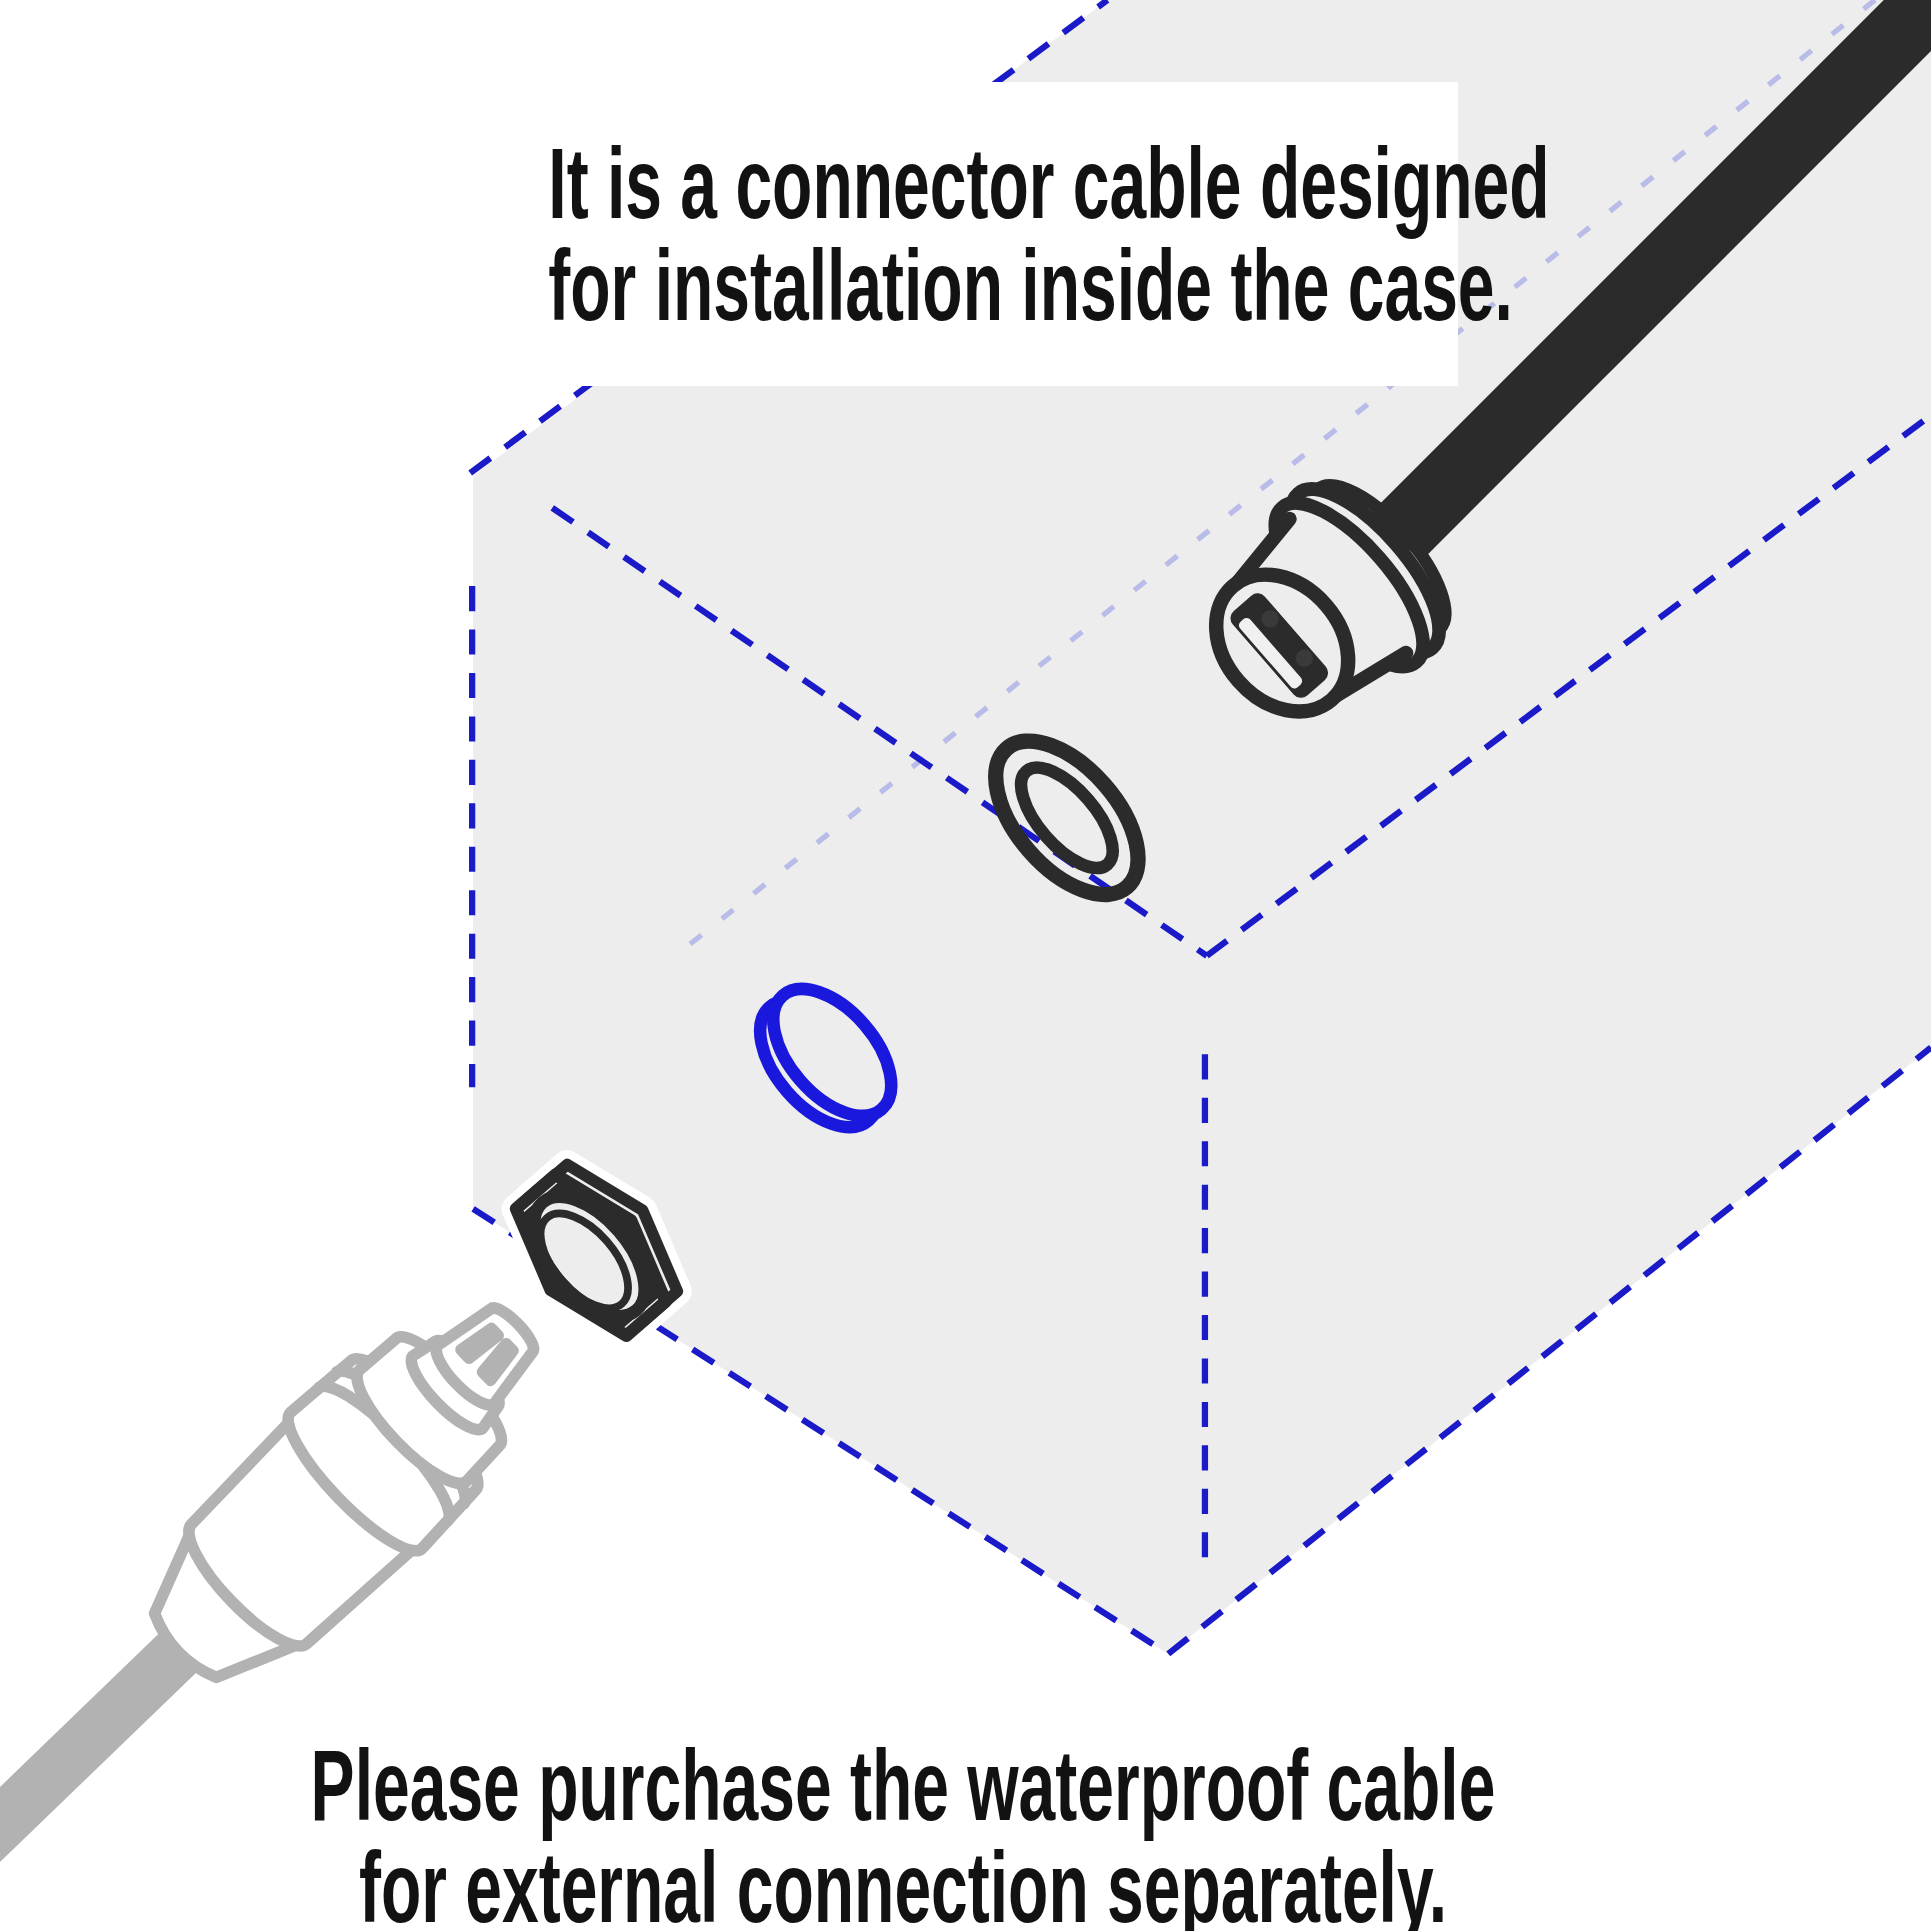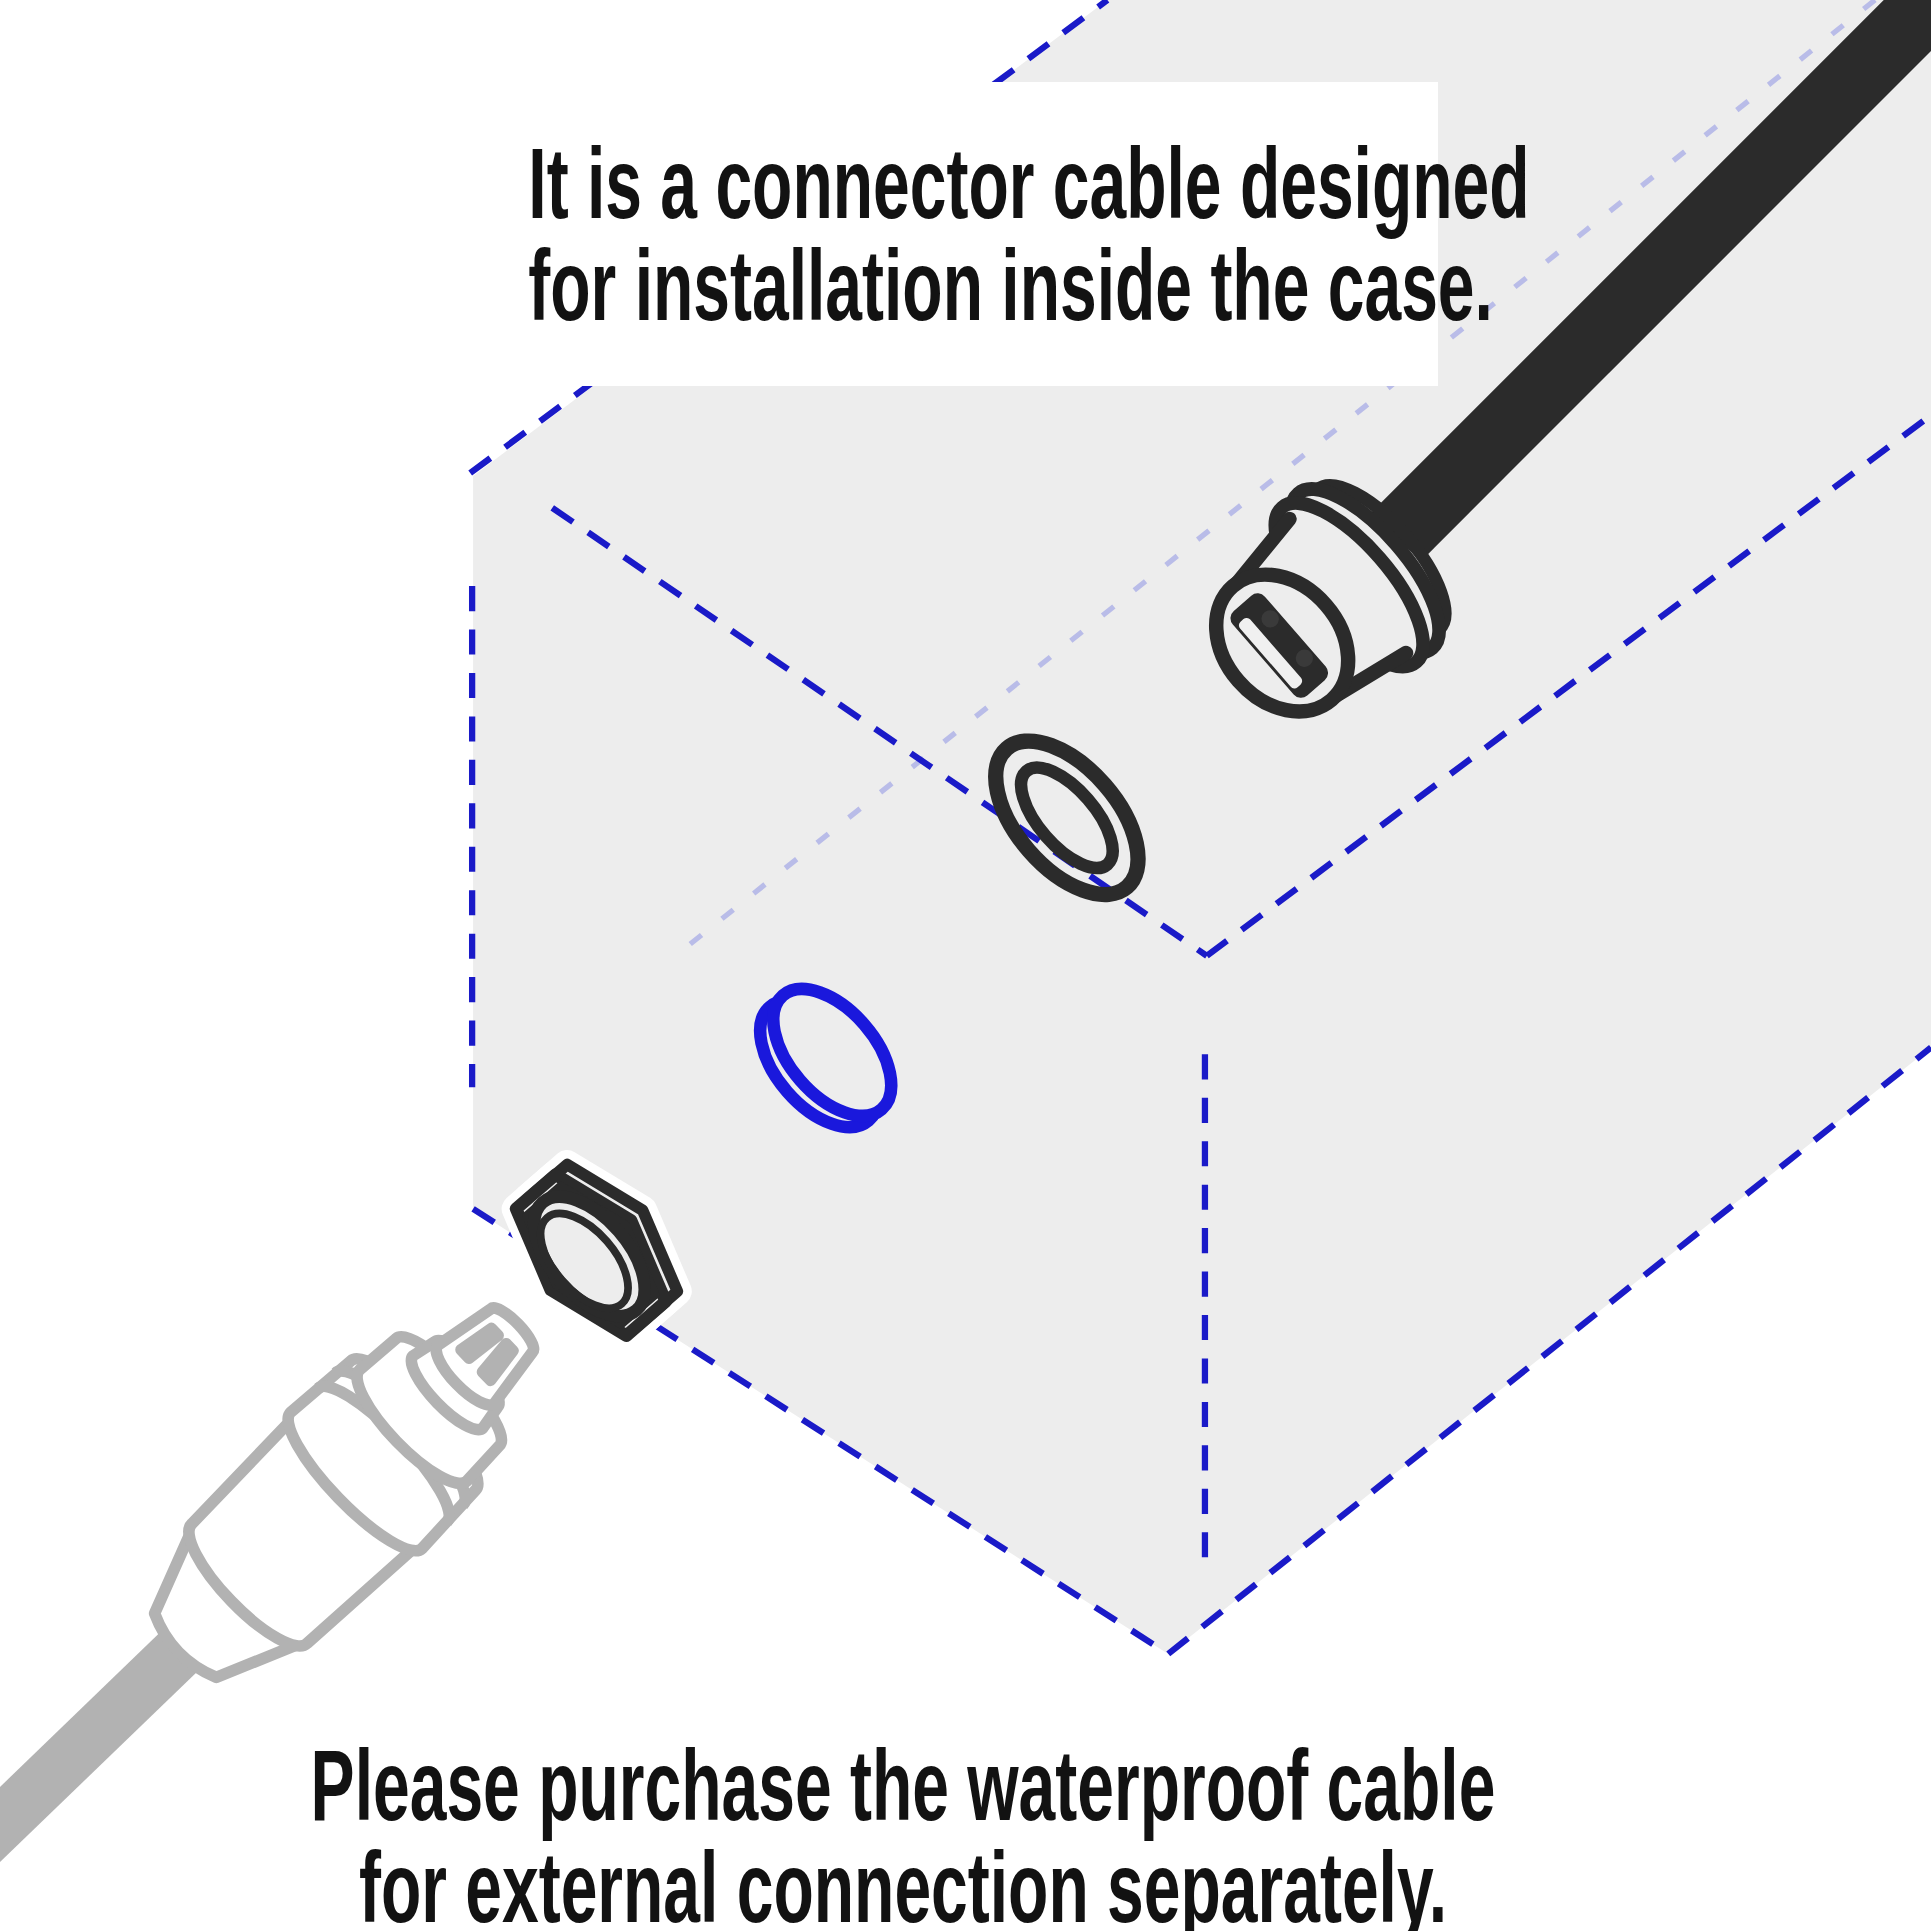--- a/index.html
+++ b/index.html
@@ -24,21 +24,21 @@
   .cable{stroke:var(--ink);fill:none;stroke-linecap:butt;}
   .hole-line{stroke:var(--hole-blue);}
   .halo{stroke:#ffffff;}
   .plug path{stroke:var(--plug-gray);stroke-width:12;fill:#ffffff;stroke-linejoin:round;}
   .plug path.noline{fill:none;}
   .plug .plug-cable{stroke:var(--plug-gray);stroke-width:56;fill:none;}
 
   
   .caption-box{position:absolute;display:block;color:var(--text-ink);
     font-family:"Liberation Sans", sans-serif;font-weight:bold;text-align:center;}
-  .caption-box.top{left:342px;top:82px;width:1096px;height:304px;background:var(--paper);
+  .caption-box.top{left:362px;top:82px;width:1096px;height:304px;background:var(--paper);
     display:flex;flex-direction:column;justify-content:center;}
   .caption-box.bottom{left:0px;top:1734px;width:1806px;background:transparent;}
   .cap-line{font-size:100px;line-height:1.02;white-space:nowrap;transform:scaleX(0.66);transform-origin:50% 50%;}
 </style>
 </head>
 <body>
 
 <div class="stage">
 
   <svg class="scene" viewBox="0 0 2000 2000">

